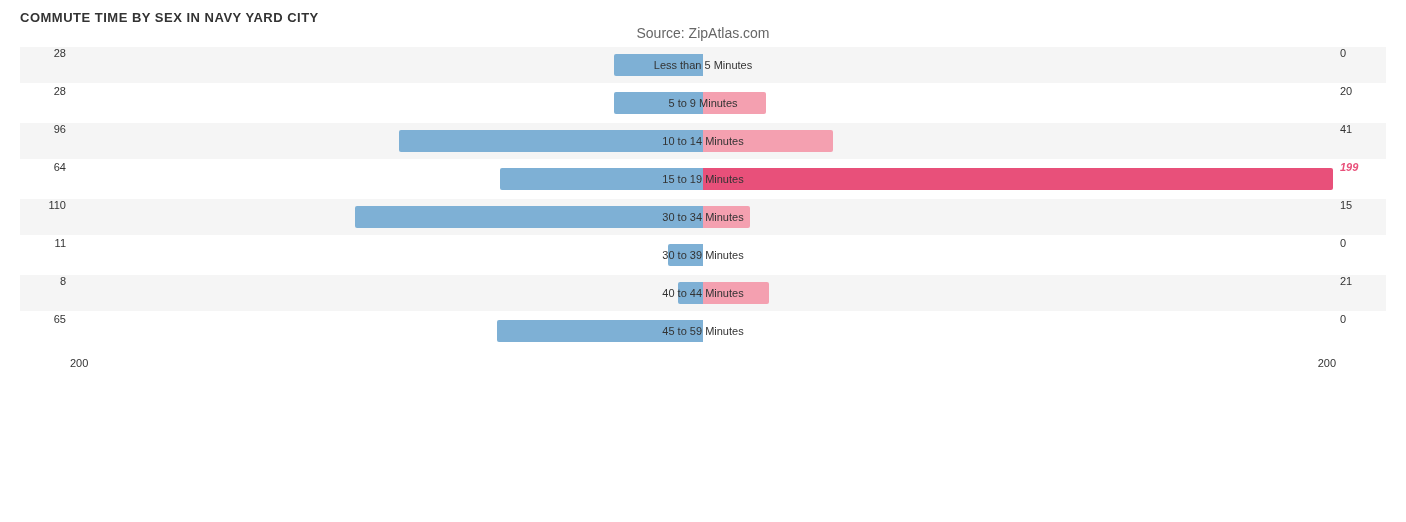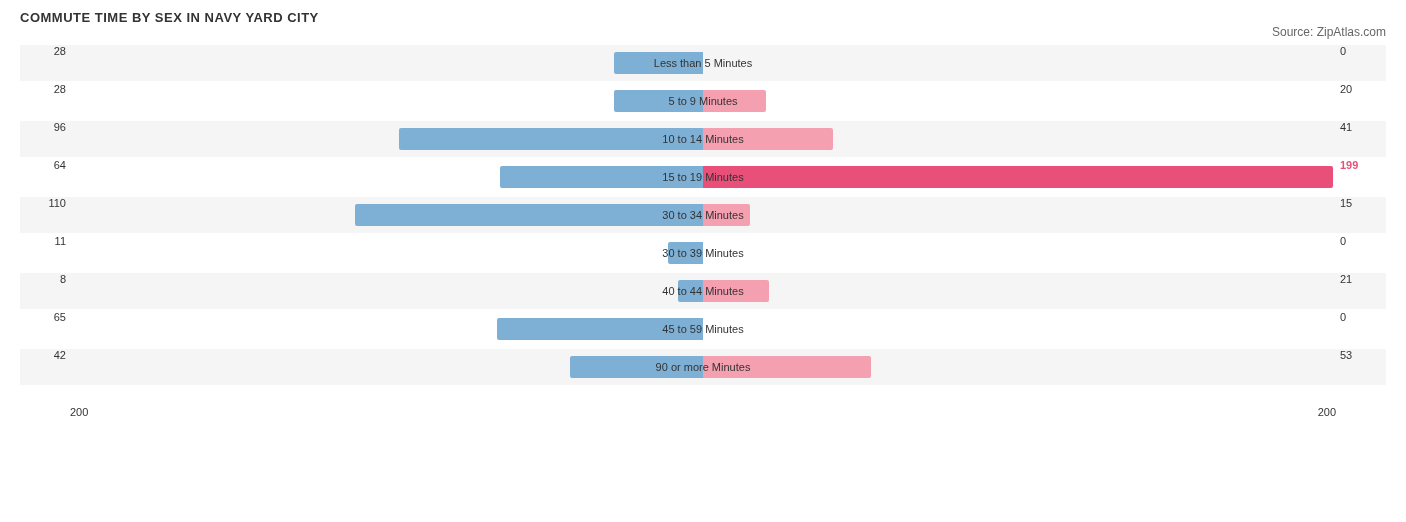--- a/index.html
+++ b/index.html
@@ -11,23 +11,23 @@
       padding: 10px 20px;
     }
     .chart-title {
       font-size: 13px;
       font-weight: bold;
       text-transform: uppercase;
       letter-spacing: 0.5px;
       color: #333;
     }
     .source {
-      font-size: 12px;
+      font-size: 14px;
       color: #666;
-      text-align: right;
+      text-align: center;
       margin-bottom: 6px;
     }
     .chart-area {
       position: relative;
       width: 100%;
     }
     .row {
       display: flex;
       height: 36px;
       margin-bottom: 2px;
@@ -83,21 +83,21 @@
       width: 50px;
       text-align: left;
       font-size: 11px;
       color: #333;
       padding-left: 4px;
       flex-shrink: 0;
     }
     .axis-labels {
       display: flex;
       justify-content: space-between;
-      margin-top: 21px;
+      margin-top: 8px;
       padding: 0 50px;
       font-size: 11px;
       color: #333;
       text-align: center;
     }
     
     .bar-right.highlight {
       background: #e8507a;
     }
   </style>
@@ -136,21 +136,21 @@
       </div>
       <div class="right-val">41</div>
     </div>
     <div class="row">
       <div class="left-val">64</div>
       <div class="bars-container">
         <div class="bar-left" style="width: 16%;"></div>
         <div class="bar-right highlight" style="width: 49.75%;"></div>
         <div class="label-center">15 to 19 Minutes</div>
       </div>
-      <div class="right-val" style="color: rgb(232, 80, 122); font-weight: bold;">199</div>
+      <div class="right-val" style="color: rgb(232, 80, 122); font-weight: bold; font-style: italic;">199</div>
     </div>
     <div class="row">
       <div class="left-val">110</div>
       <div class="bars-container">
         <div class="bar-left" style="width: 27.5%;"></div>
         <div class="bar-right" style="width: 3.75%;"></div>
         <div class="label-center">30 to 34 Minutes</div>
       </div>
       <div class="right-val">15</div>
     </div>
@@ -174,27 +174,18 @@
     </div>
     <div class="row">
       <div class="left-val">65</div>
       <div class="bars-container">
         <div class="bar-left" style="width: 16.25%;"></div>
         <div class="bar-right" style="width: 0%;"></div>
         <div class="label-center">45 to 59 Minutes</div>
       </div>
       <div class="right-val">0</div>
     </div>
-    <div class="row">
-      <div class="left-val">42</div>
-      <div class="bars-container">
-        <div class="bar-left" style="width: 10.5%;"></div>
-        <div class="bar-right" style="width: 13.25%;"></div>
-        <div class="label-center">90 or more Minutes</div>
-      </div>
-      <div class="right-val">53</div>
-    </div>
   </div>
 
 <div class="axis-labels">
   <span>200</span>
   <span>200</span>
 </div>
 
 </body></html>

